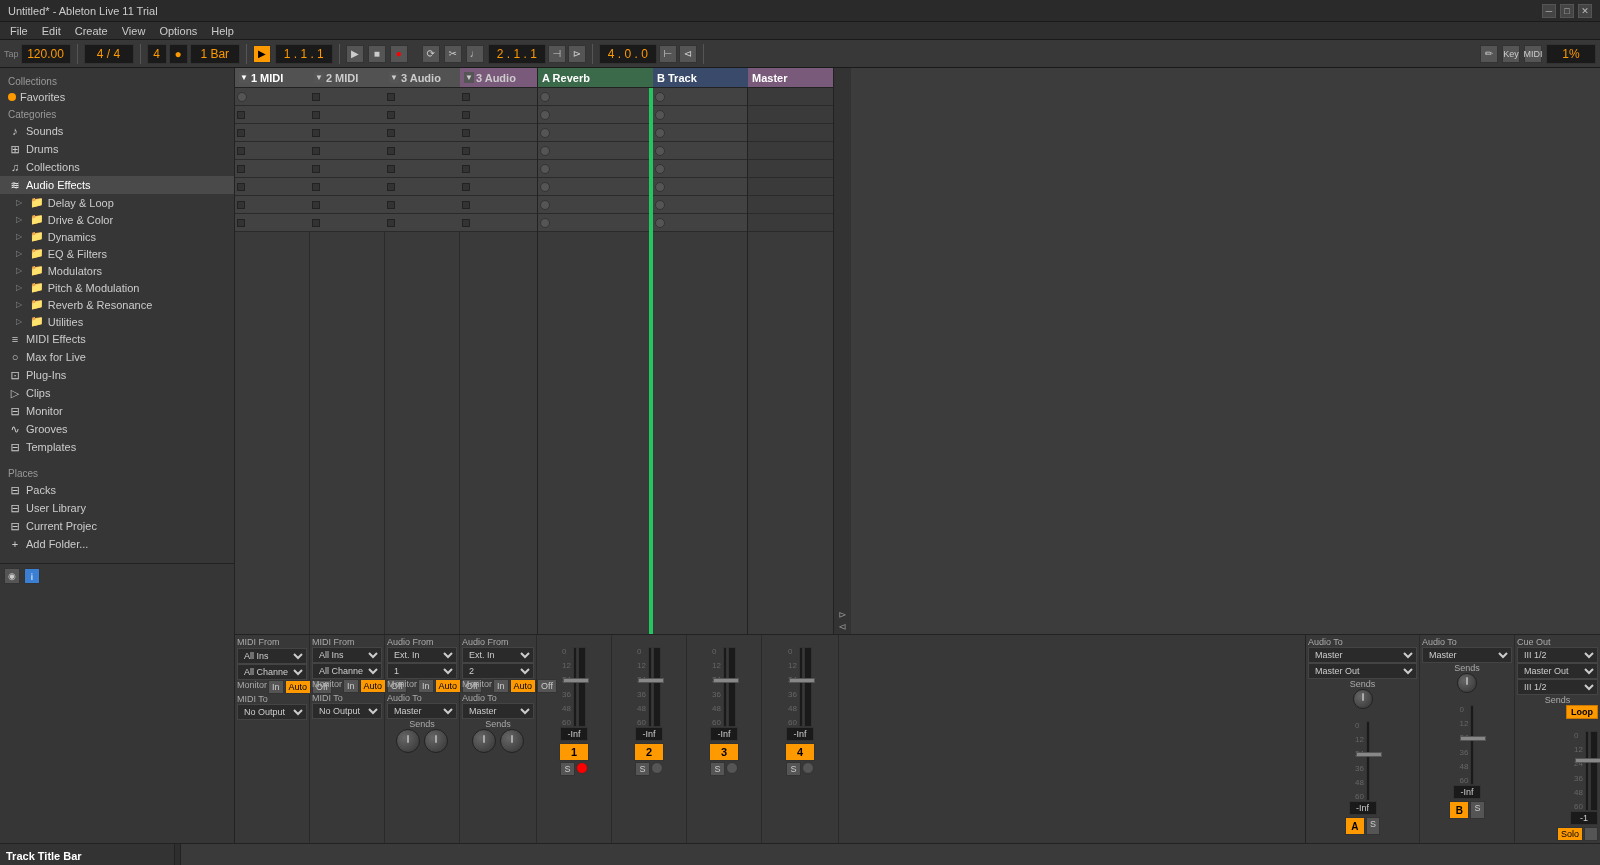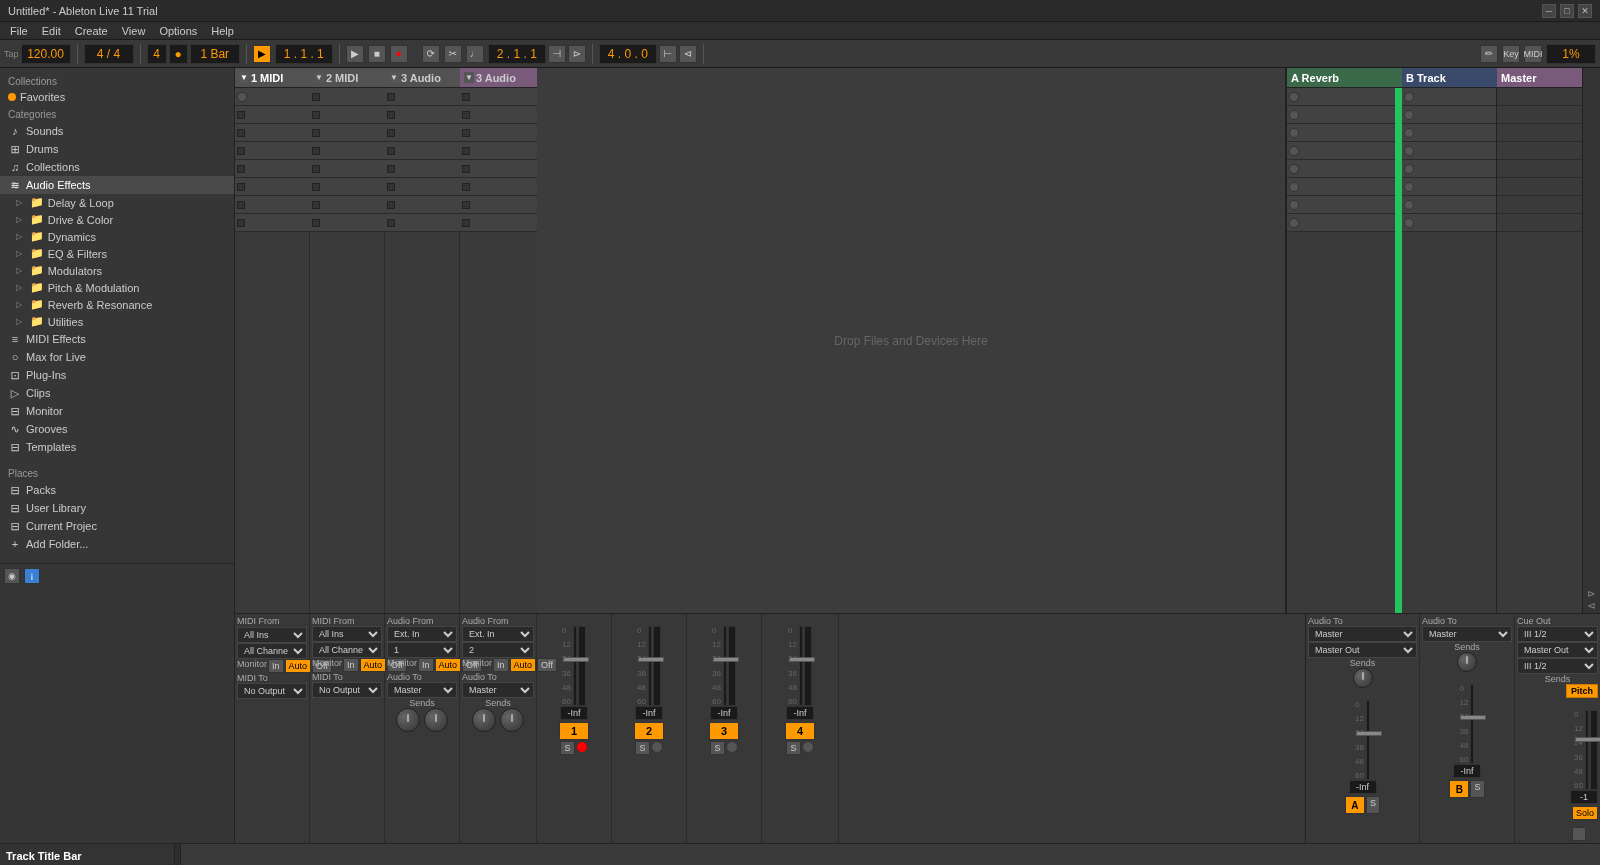--- a/index.html
+++ b/index.html
@@ -192,21 +192,21 @@
     #right-tracks {
       display: flex;
       border-left: 1px solid #222;
       background: #383838;
     }
 
     .return-col {
       width: 115px;
       display: flex;
       flex-direction: column;
-      border-right: 7px solid #22c55e;
+      border-right: 4px solid #22c55e;
     }
     .delay-col {
       width: 95px;
       display: flex;
       flex-direction: column;
       border-right: 1px solid #222;
     }
     .master-col {
       width: 95px;
       display: flex;
@@ -626,23 +626,20 @@
                 <span class="clip-stop"></span>
               </div>
             <div class="clip-cell">
                 <span class="clip-stop"></span>
               </div>
             <div style="flex:1;background:#3a3a3a;"></div>
           </div>
         </div>
       </div>
 
-      <div id="scene-area">
-        <span>Drop Files and Devices Here</span>
-      </div>
 
       <div id="right-tracks" style="display:flex;flex-shrink:0;">
 
         <div class="return-col" style="width:115px;">
           <div class="track-header" style="background:#3a6a4a;color:#fff;width:115px;">
             <span>A Reverb</span>
           </div>
           <div style="display:flex;flex-direction:column;flex:1;">
             <div class="clip-cell">
                 <span class="clip-btn"></span>
@@ -995,40 +992,40 @@
           </div>
         </div>
 
         <div style="width:85px;display:flex;flex-direction:column;align-items:flex-end;padding:2px;">
           <div style="font-size:9px;color:#aaa;width:100%;">Cue Out</div>
           <select class="dropdown" style="width:100%;"><option>III 1/2</option></select>
           <select class="dropdown" style="width:100%;"><option>Master Out</option></select>
           <select class="dropdown" style="width:100%;"><option>III 1/2</option></select>
           <div style="font-size:9px;color:#aaa;text-align:center;width:100%;">Sends</div>
           <div style="display:flex;justify-content:center;">
-            <span class="post-btn">Pitch</span>
+            <span class="post-btn">Loop</span>
           </div>
           <div style="display:flex;align-items:flex-end;gap:2px;justify-content:center;height:90px;margin-top:2px;">
             <div style="font-size:8px;color:#666;display:flex;flex-direction:column;justify-content:space-between;height:80px;">
               <span>0</span>
               <span>12</span>
               <span>24</span>
               <span>36</span>
               <span>48</span>
               <span>60</span>
             </div>
             <div style="display:flex;align-items:center;gap:1px;">
               <div style="width:4px;height:80px;background:#1a1a1a;border:1px solid #333;position:relative;cursor:pointer;">
                 <div style="position:absolute;width:26px;height:5px;background:#888;left:-11px;bottom:60%;cursor:grab;border:1px solid #555;"></div>
               </div>
               <div style="width:8px;height:80px;background:#1a1a1a;border:1px solid #333;"></div>
             </div>
           </div>
           <div class="num-box">-1</div>
-          <div style="display:flex;gap:7px;margin-top:2px;flex-direction:column;">
+          <div style="display:flex;gap:1px;margin-top:2px;">
             <span class="solo-active solo-btn">Solo</span>
             <span class="arm-btn" style="background:#555;border-radius:0;width:14px;height:14px;"></span>
           </div>
         </div>
       </div>
     </div>
   </div>
 </div>
 
 <div id="bottom-panel" style="height:175px;display:flex;border-top:1px solid #222;">

